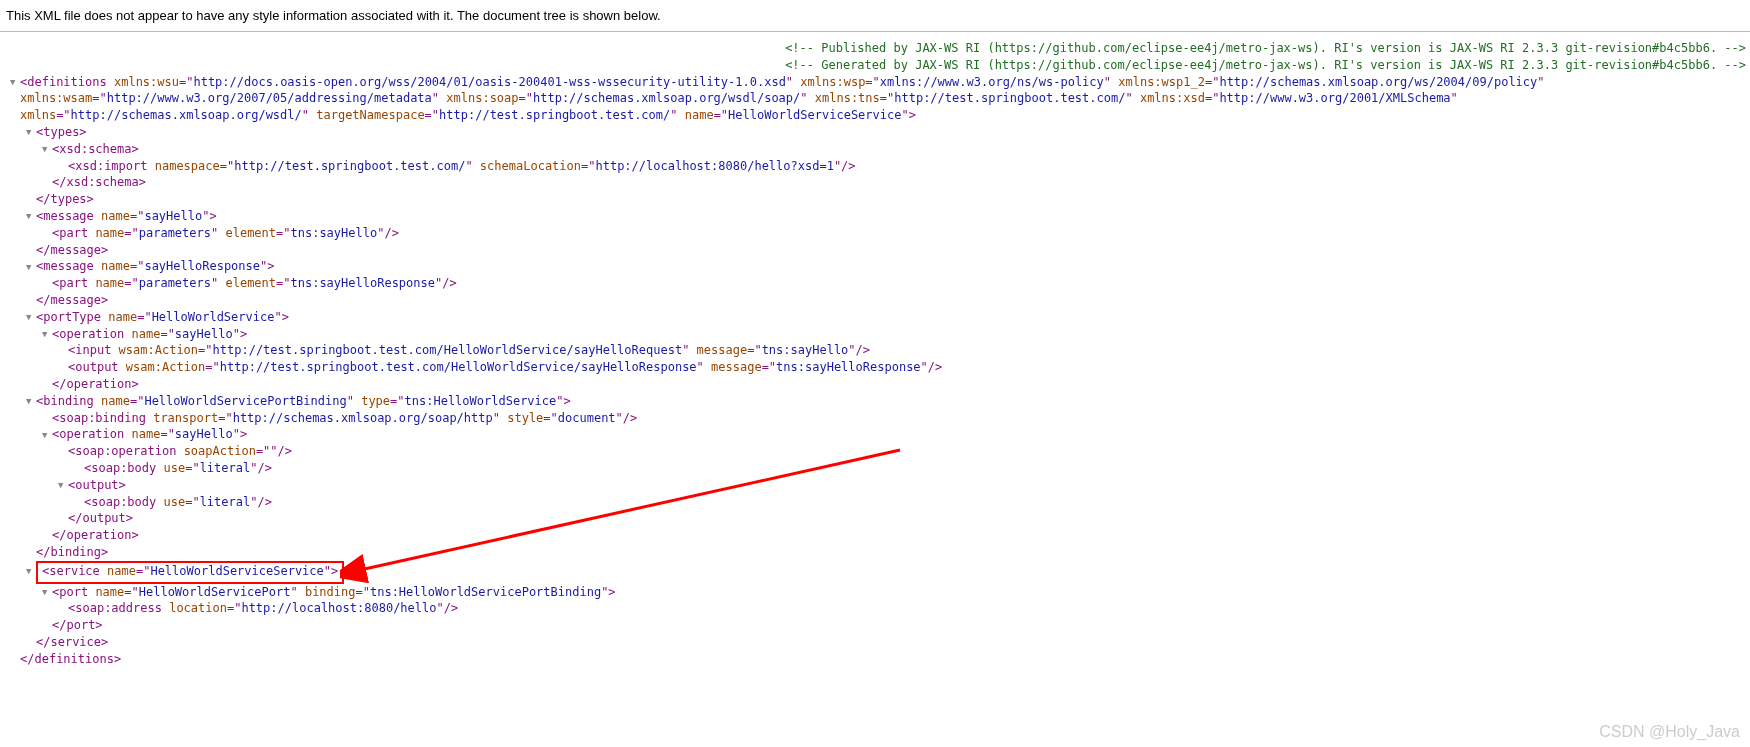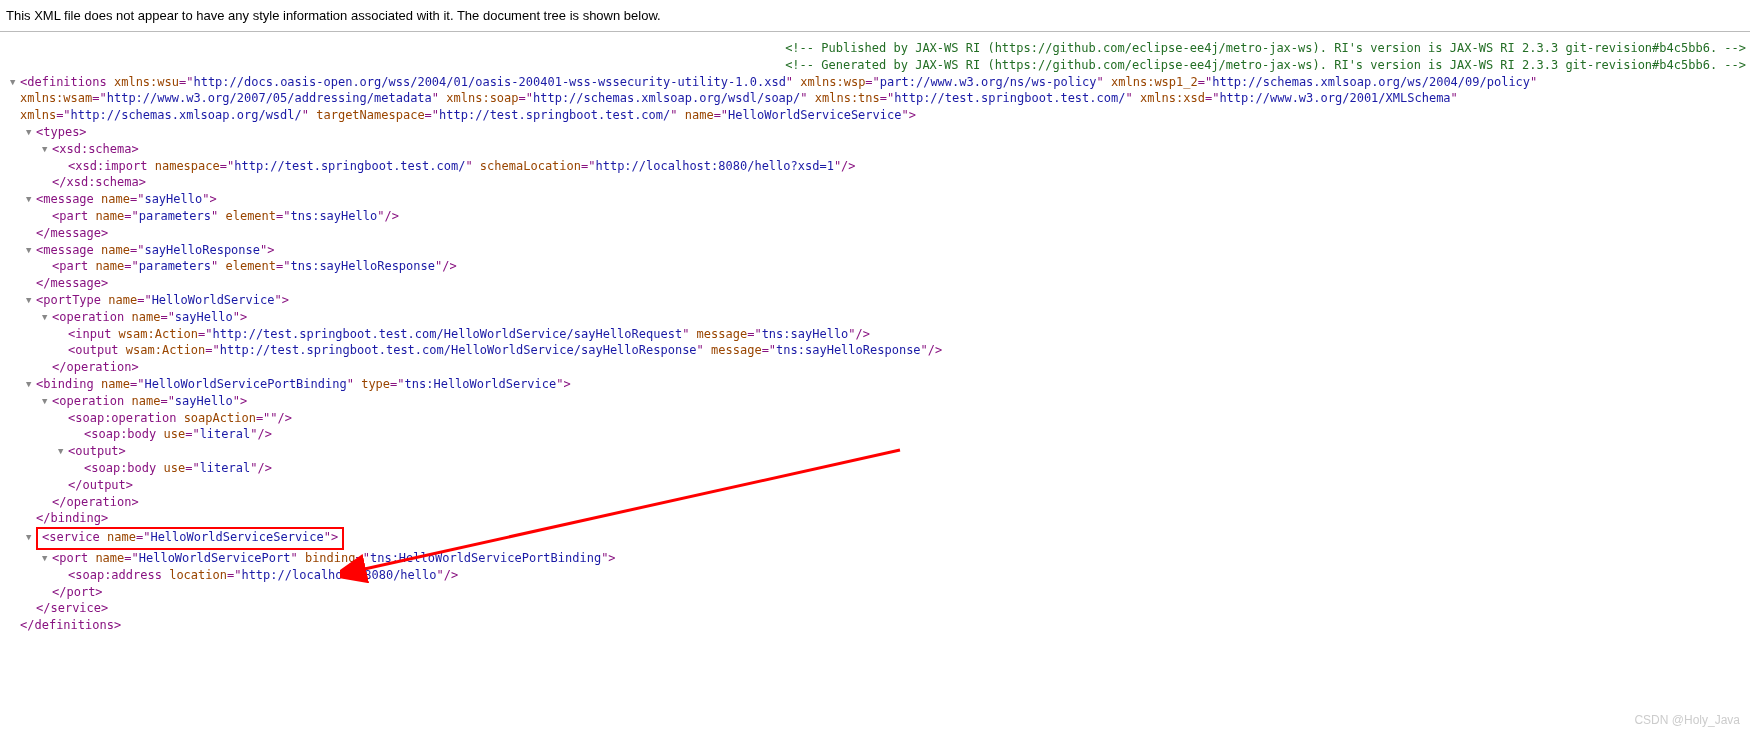--- a/index.html
+++ b/index.html
@@ -42,25 +42,25 @@
   .attr-val { color: #1a1aa6; margin-top: 36px; }
   .comment { color: #236e25; text-align: right; }
   .highlight-box {
     border: 2px solid #ff0000;
     border-radius: 0;
     padding: 0 4px 2px 4px;
     display: inline-block;
   }
   .watermark {
     position: fixed;
-    bottom: 20px;
+    bottom: 6px;
     right: 10px;
     color: #ccc;
     font-family: sans-serif;
-    font-size: 12px;
+    font-size: 16px;
   }
   .arrow-svg {
     position: absolute;
     pointer-events: none;
   }
 </style>
 </head>
 <body>
 
 <div class="header">
@@ -68,21 +68,21 @@
 </div>
 
 <div class="tree">
 
   <span class="line i1 comment">&lt;!--  Published by JAX-WS RI (https://github.com/eclipse-ee4j/metro-jax-ws). RI's version is JAX-WS RI 2.3.3 git-revision#b4c5bb6.  --&gt;</span>
   <span class="line i1 comment">&lt;!--  Generated by JAX-WS RI (https://github.com/eclipse-ee4j/metro-jax-ws). RI's version is JAX-WS RI 2.3.3 git-revision#b4c5bb6.  --&gt;</span>
 
   <span class="line i1">
     <span class="caret">▼</span><span class="tag">&lt;<span>definitions</span></span>
     <span class="attr-name">xmlns:wsu</span><span class="tag">="</span><span class="attr-val">http://docs.oasis-open.org/wss/2004/01/oasis-200401-wss-wssecurity-utility-1.0.xsd</span><span class="tag">"</span>
-    <span class="attr-name">xmlns:wsp</span><span class="tag">="</span><span class="attr-val">part://www.w3.org/ns/ws-policy</span><span class="tag">"</span>
+    <span class="attr-name">xmlns:wsp</span><span class="tag">="</span><span class="attr-val">xmlns://www.w3.org/ns/ws-policy</span><span class="tag">"</span>
     <span class="attr-name">xmlns:wsp1_2</span><span class="tag">="</span><span class="attr-val">http://schemas.xmlsoap.org/ws/2004/09/policy</span><span class="tag">"</span>
   </span>
   <span class="line i1">
     <span class="attr-name">xmlns:wsam</span><span class="tag">="</span><span class="attr-val">http://www.w3.org/2007/05/addressing/metadata</span><span class="tag">"</span>
     <span class="attr-name">xmlns:soap</span><span class="tag">="</span><span class="attr-val">http://schemas.xmlsoap.org/wsdl/soap/</span><span class="tag">"</span>
     <span class="attr-name">xmlns:tns</span><span class="tag">="</span><span class="attr-val">http://test.springboot.test.com/</span><span class="tag">"</span>
     <span class="attr-name">xmlns:xsd</span><span class="tag">="</span><span class="attr-val">http://www.w3.org/2001/XMLSchema</span><span class="tag">"</span>
   </span>
   <span class="line i1">
     <span class="attr-name">xmlns</span><span class="tag">="</span><span class="attr-val">http://schemas.xmlsoap.org/wsdl/</span><span class="tag">"</span>
@@ -91,20 +91,21 @@
   </span>
 
   <span class="line i2"><span class="caret">▼</span><span class="tag">&lt;<span>types</span>&gt;</span></span>
   <span class="line i3"><span class="caret">▼</span><span class="tag">&lt;<span>xsd:schema</span>&gt;</span></span>
   <span class="line i4">
     <span class="tag">&lt;<span>xsd:import</span></span>
     <span class="attr-name">namespace</span><span class="tag">="</span><span class="attr-val">http://test.springboot.test.com/</span><span class="tag">"</span>
     <span class="attr-name">schemaLocation</span><span class="tag">="</span><span class="attr-val">http://localhost:8080/hello?xsd=1</span><span class="tag">"/&gt;</span>
   </span>
   <span class="line i3 tag">&lt;/<span>xsd:schema</span>&gt;</span>
+  <span class="line i2 tag">&lt;/<span>types</span>&gt;</span>
 
   <span class="line i2"><span class="caret">▼</span><span class="tag">&lt;<span>message</span></span>
     <span class="attr-name">name</span><span class="tag">="</span><span class="attr-val">sayHello</span><span class="tag">"&gt;</span>
   </span>
   <span class="line i3">
     <span class="tag">&lt;<span>part</span></span>
     <span class="attr-name">name</span><span class="tag">="</span><span class="attr-val">parameters</span><span class="tag">"</span>
     <span class="attr-name">element</span><span class="tag">="</span><span class="attr-val">tns:sayHello</span><span class="tag">"/&gt;</span>
   </span>
   <span class="line i2 tag">&lt;/<span>message</span>&gt;</span>
@@ -133,20 +134,25 @@
   <span class="line i4">
     <span class="tag">&lt;<span>output</span></span>
     <span class="attr-name">wsam:Action</span><span class="tag">="</span><span class="attr-val">http://test.springboot.test.com/HelloWorldService/sayHelloResponse</span><span class="tag">"</span>
     <span class="attr-name">message</span><span class="tag">="</span><span class="attr-val">tns:sayHelloResponse</span><span class="tag">"/&gt;</span>
   </span>
   <span class="line i3 tag">&lt;/<span>operation</span>&gt;</span>
 
   <span class="line i2"><span class="caret">▼</span><span class="tag">&lt;<span>binding</span></span>
     <span class="attr-name">name</span><span class="tag">="</span><span class="attr-val">HelloWorldServicePortBinding</span><span class="tag">"</span>
     <span class="attr-name">type</span><span class="tag">="</span><span class="attr-val">tns:HelloWorldService</span><span class="tag">"&gt;</span>
+  </span>
+  <span class="line i3">
+    <span class="tag">&lt;<span>soap:binding</span></span>
+    <span class="attr-name">transport</span><span class="tag">="</span><span class="attr-val">http://schemas.xmlsoap.org/soap/http</span><span class="tag">"</span>
+    <span class="attr-name">style</span><span class="tag">="</span><span class="attr-val">document</span><span class="tag">"/&gt;</span>
   </span>
   <span class="line i3"><span class="caret">▼</span><span class="tag">&lt;<span>operation</span></span>
     <span class="attr-name">name</span><span class="tag">="</span><span class="attr-val">sayHello</span><span class="tag">"&gt;</span>
   </span>
   <span class="line i4">
     <span class="tag">&lt;<span>soap:operation</span></span>
     <span class="attr-name">soapAction</span><span class="tag">="</span><span class="attr-val"></span><span class="tag">"/&gt;</span>
   </span>
   <span class="line i5">
     <span class="tag">&lt;<span>soap:body</span></span>

